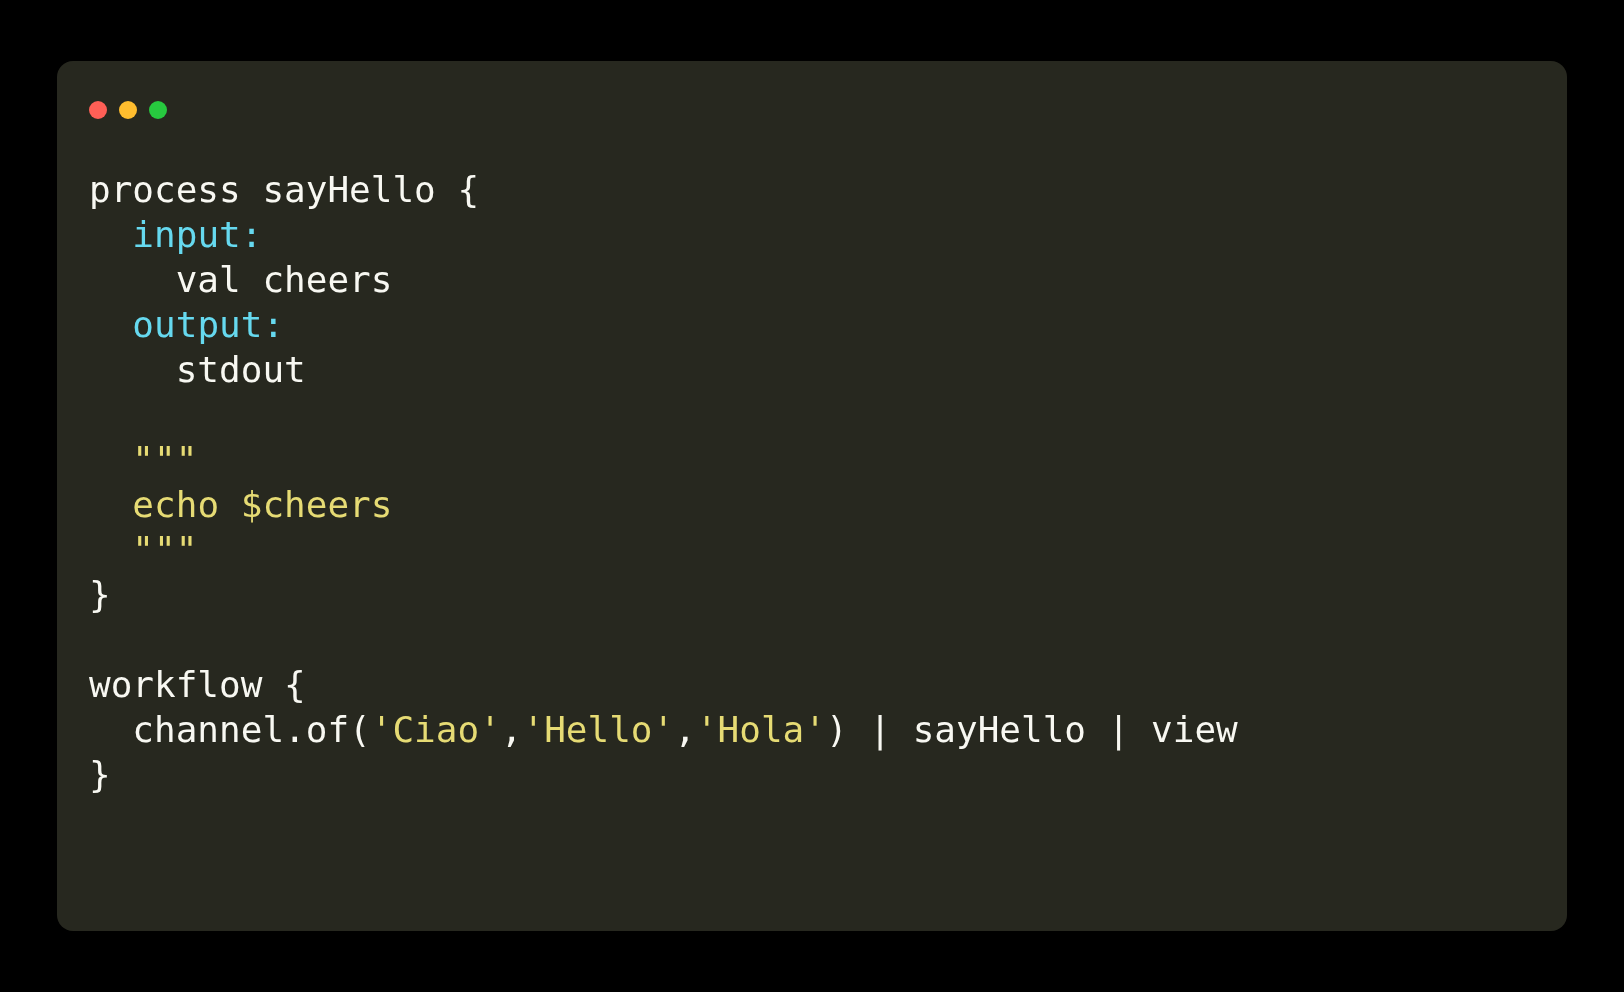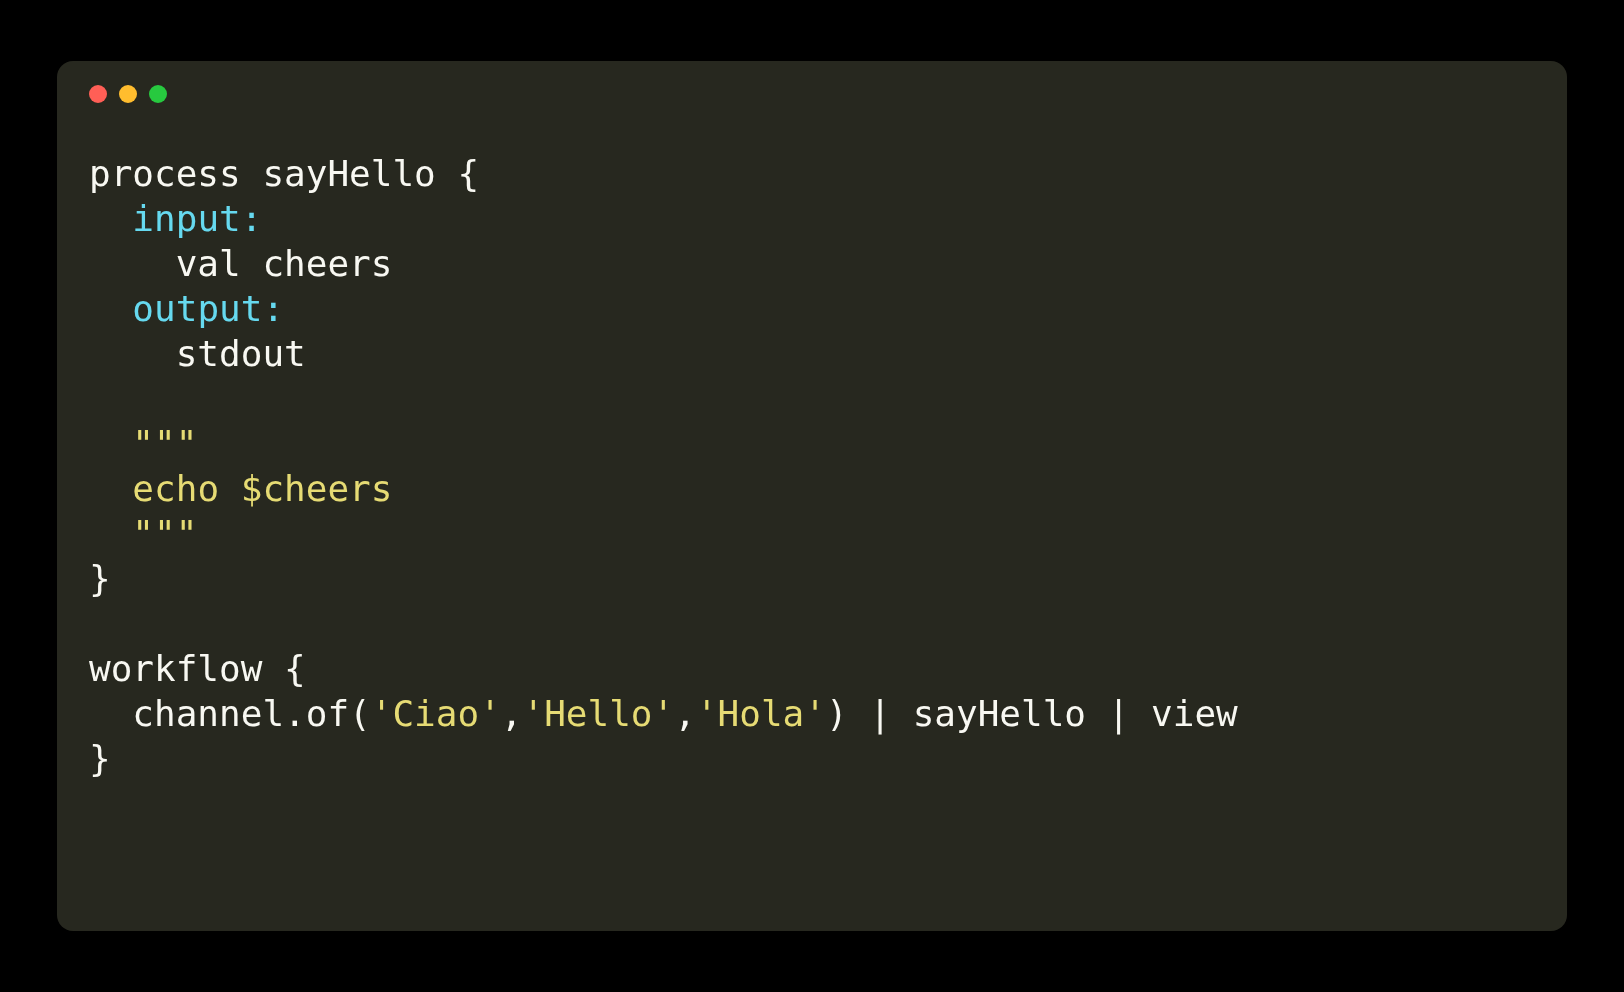--- a/index.html
+++ b/index.html
@@ -16,21 +16,21 @@
       align-items: center;
       justify-content: center;
       font-family: 'SF Mono', 'Monaco', 'Menlo', 'Consolas', monospace;
     }
     
     .terminal-window {
       background: #27281f;
       border-radius: 16px;
       width: 1510px;
       height: 870px;
-      padding: 24px 32px;
+      padding: 40px 32px;
       position: relative;
     }
     
     .window-controls {
       display: flex;
       gap: 12px;
       margin-bottom: 48px;
     }
     
     .window-control {

